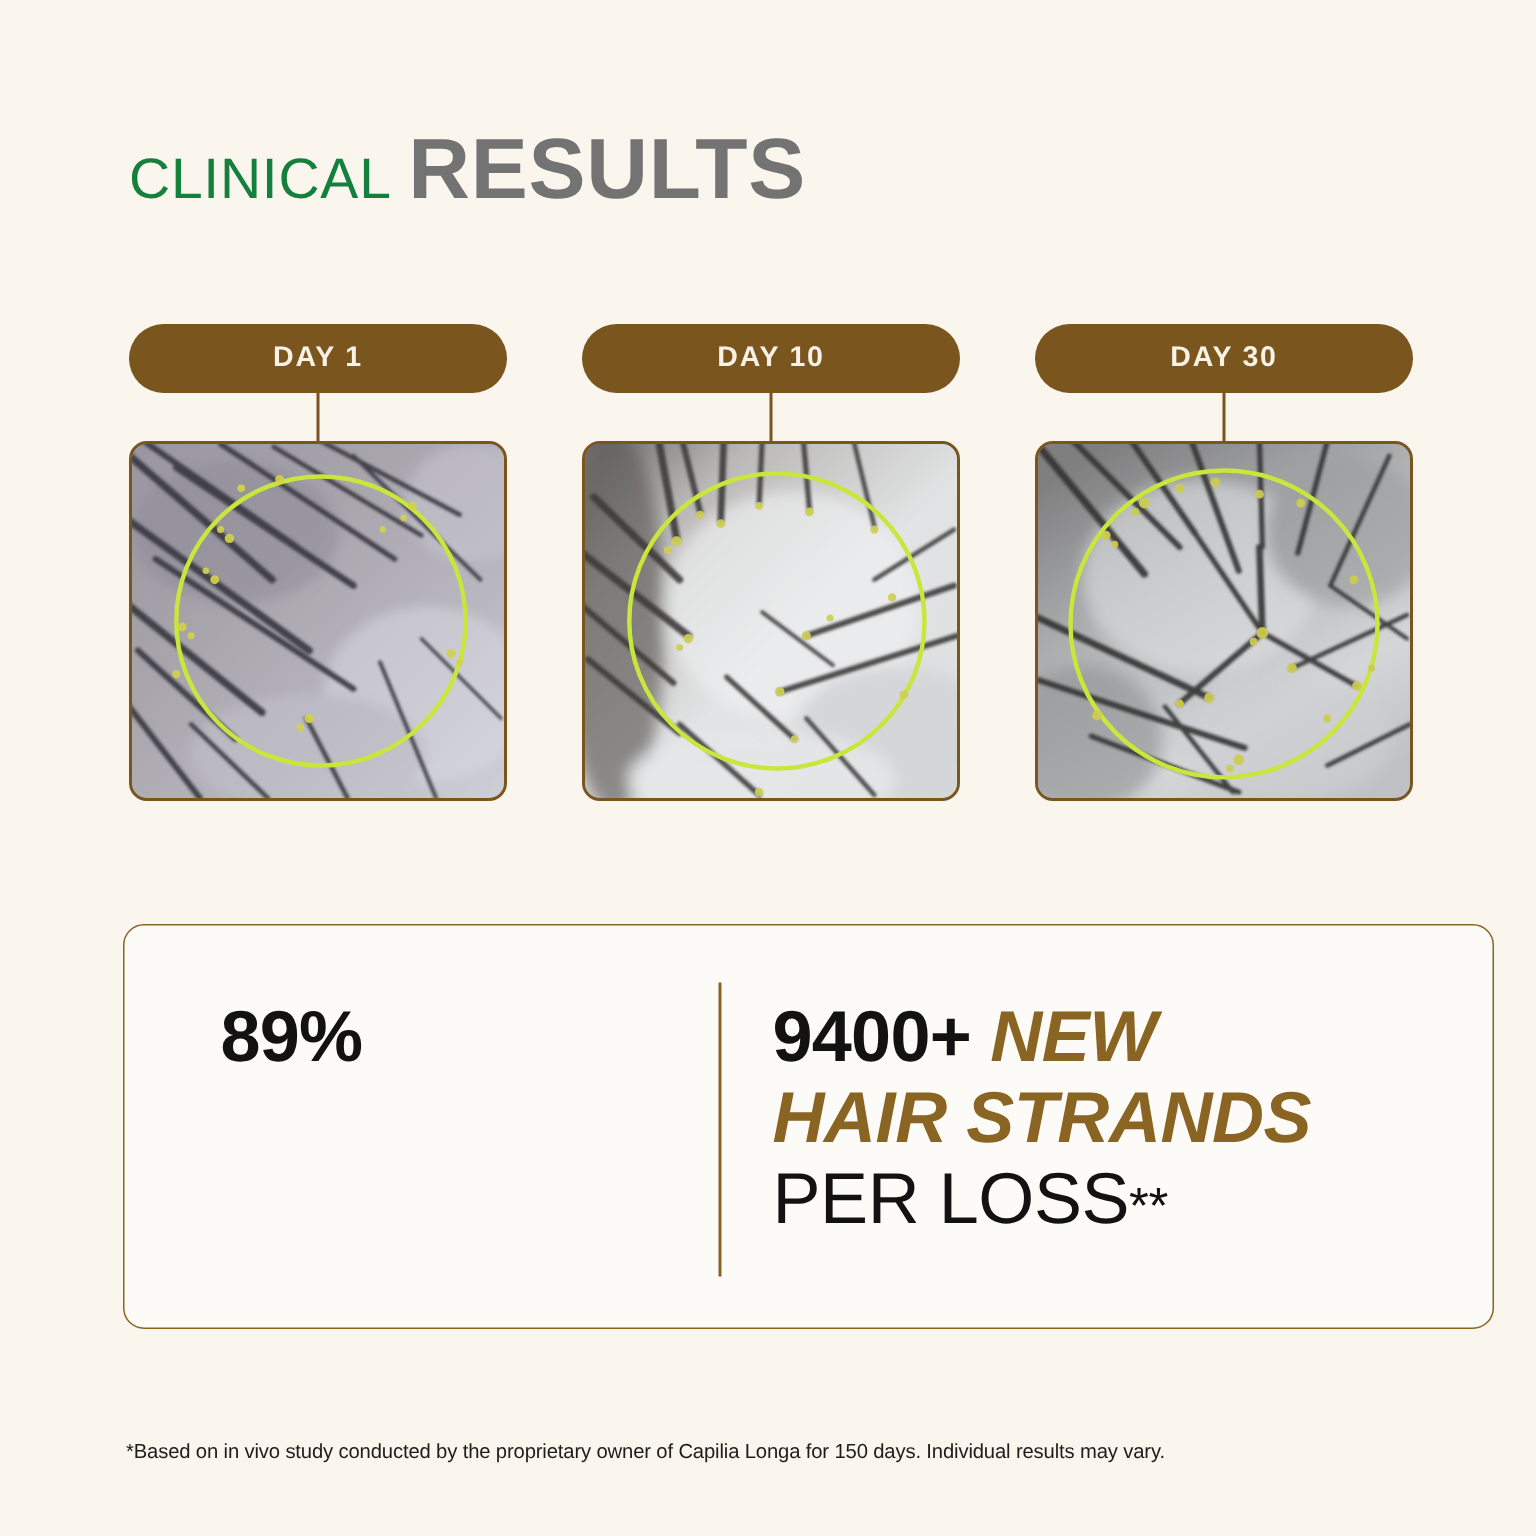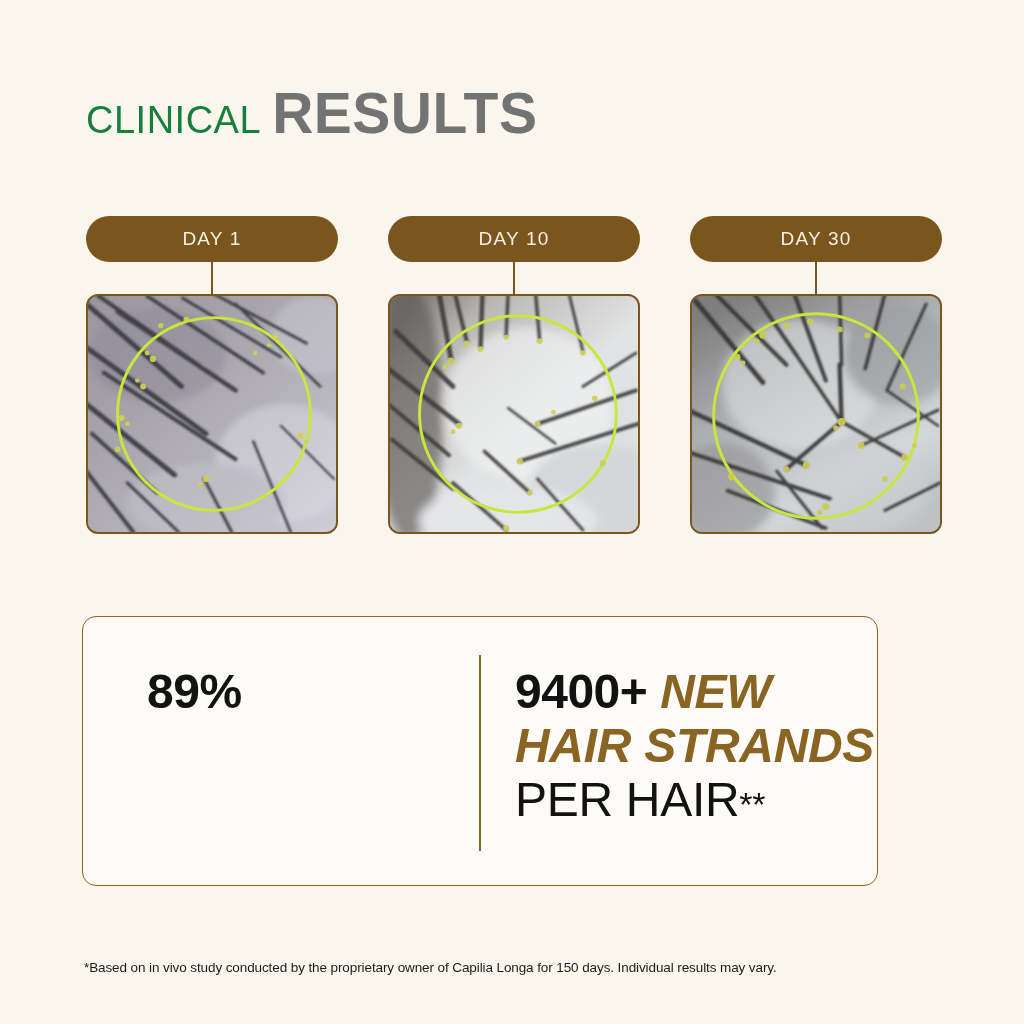--- a/index.html
+++ b/index.html
@@ -26,39 +26,39 @@
   .timeline { position:absolute; left:86px; top:216px; width:856px; height:320px; }
   .col { position:absolute; top:0; width:252px; }
   .col.c0 { left:0px; }
   .col.c1 { left:302px; }
   .col.c2 { left:604px; }
 
   .badge {
     width:252px; height:46px; border-radius:23px;
     background:#7a551e; color:#f7f1e6;
     display:flex; align-items:center; justify-content:center;
-    font-size:19px; font-weight:normal; letter-spacing:1.2px;
+    font-size:19px; font-weight:bold; letter-spacing:1.2px;
   }
   .connector {
     position:absolute; left:125px; top:46px;
     width:2px; height:32px; background:#7a551e;
   }
 
   .photo {
     position:absolute; top:78px; left:0;
     width:252px; height:240px;
     border:2px solid #7a551e; border-radius:12px;
     overflow:hidden; background:#8d8f97;
   }
   .photo svg { display:block; width:100%; height:100%; }
 
   
   .stats-card {
     position:absolute; left:82px; top:616px;
-    width:796px; height:270px;
+    width:914px; height:270px;
     border:1.6px solid #8a6422; border-radius:14px;
     background:#fdfbf7;
     padding-left:44px;
   }
   .divider {
     position:absolute; left:396px; top:38px;
     width:2px; height:196px; background:#8a6422;
   }
   .stat-left  { position:absolute; left:64px;  top:48px; }
   .stat-right { position:absolute; left:432px; top:48px; }
@@ -306,21 +306,21 @@
   <div class="stats-card">
     <div class="divider"></div>
 
     <div class="stat-left">
       <div class="line"><span class="big-black">89%</span></div>
     </div>
 
     <div class="stat-right">
       <div class="line"><span class="big-black">9400+</span><span class="big-black">&nbsp;</span><span class="big-brown">NEW</span></div>
       <div class="line"><span class="big-brown">HAIR STRANDS</span></div>
-      <div class="line"><span class="big-thin">PER HAIR</span><span class="star-thin big-thin">**</span></div>
+      <div class="line"><span class="big-thin">PER LOSS</span><span class="star-thin big-thin">**</span></div>
     </div>
   </div>
 
   <div class="footnotes">
     <div class="fn">*Based on in vivo study conducted by the proprietary owner of Capilia Longa for 150 days. Individual results may vary.</div>
   </div>
 
 </div>
 
 </body></html>

